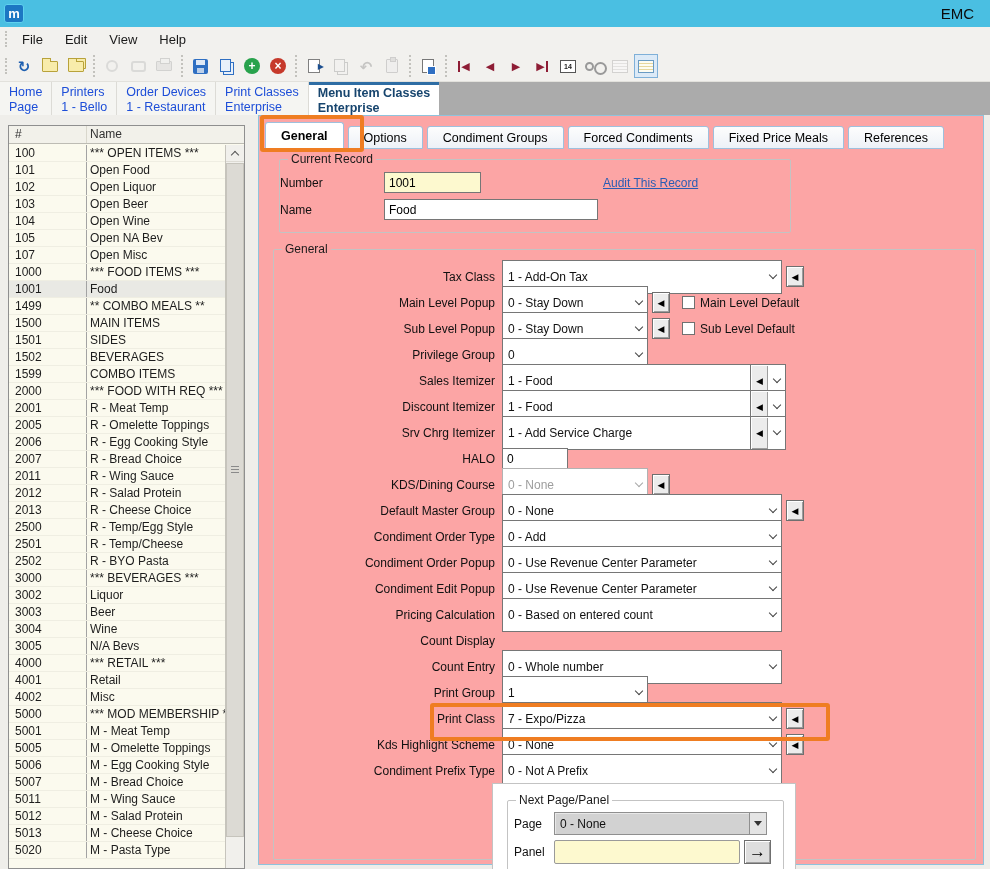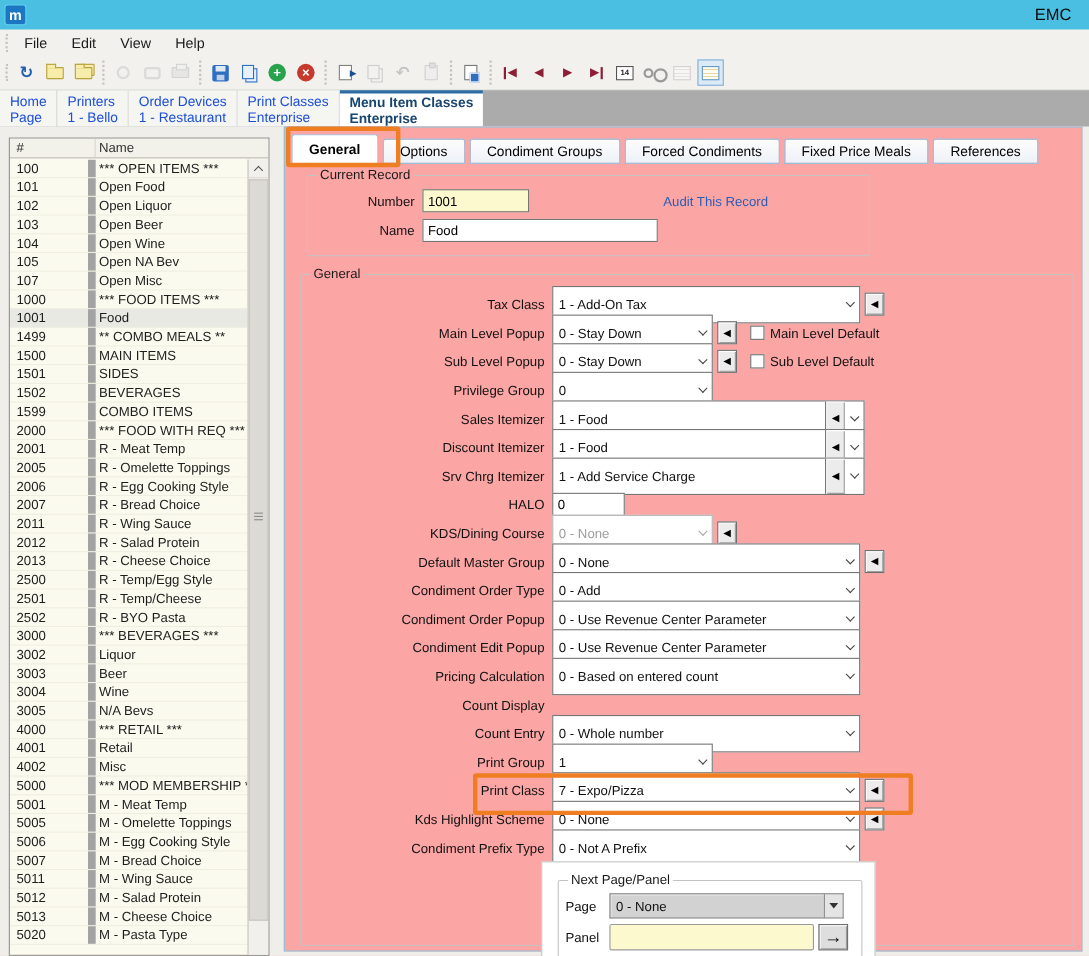--- a/index.html
+++ b/index.html
@@ -59,45 +59,45 @@
   .ptab.active { background:#ffffff; color:#17456e; font-weight:bold; border-top:3px solid #2e6da4; padding-top:1px; border-right:none; }
 
   
   .list-panel { position:absolute; left:8px; top:125px; width:237px; height:744px; background:#fbfaee; border:1px solid #8f8f8f; overflow:hidden; }
   .list-header { height:18px; background:#f2f1ea; border-bottom:1px solid #bdbcb4; display:flex; font-size:12px; color:#333; }
   .lh-num { width:78px; padding:1px 0 0 6px; border-right:1px solid #d9d7cc; }
   .lh-name { flex:1; padding:1px 0 0 3px; }
   .list-body { position:absolute; top:19px; left:0; right:19px; bottom:0; overflow:hidden; }
   .lrow { height:17px; display:flex; font-size:12px; color:#1d1d1d; border-bottom:1px solid #efeee2; cursor:default; }
   .lrow.selected { background:#e9e9e4; }
-  .lr-num { width:78px; padding:1px 0 0 6px; border-right:7px solid #a3a3a3; }
+  .lr-num { width:78px; padding:1px 0 0 6px; border-right:1px solid #a3a3a3; }
   .lr-name { flex:1; padding:1px 0 0 3px; white-space:nowrap; overflow:hidden; }
   .vscroll { position:absolute; top:19px; right:0; bottom:0; width:19px; background:#f1f0ec; border-left:1px solid #c6c4bc; }
   .vs-up { height:17px; border-bottom:1px solid #dddbd4; display:flex; align-items:center; justify-content:center; }
   .vs-up i { width:6px; height:6px; border-left:1px solid #555; border-top:1px solid #555; transform:rotate(45deg); margin-top:3px; }
   .vs-thumb { position:absolute; top:18px; left:0; right:0; bottom:31px; background:#dcdad4; border:1px solid #c6c4bc; }
   .vs-grip { position:absolute; top:45%; left:4px; right:4px; }
   .vs-grip b { display:block; height:1px; background:#8a8a8a; margin-bottom:2px; }
 
   
   .right-panel { position:absolute; left:258px; top:115px; width:726px; height:750px; background:#fca5a5; border:1px solid #8fc3dc; }
   .dtabs { position:absolute; top:6px; left:6px; height:27px; display:flex; align-items:flex-end; }
   .dtab { height:23px; display:flex; align-items:center; padding:0 15px; margin-right:4px; border:1px solid #9ec0dd; border-radius:3px 3px 0 0; background:linear-gradient(#fdfdfd,#edf1f7); font-size:12.5px; color:#000; cursor:default; white-space:nowrap; }
   .dtab.active { height:27px; background:#fff; font-weight:bold; border-bottom:1px solid #fff; }
   .hl-general { position:absolute; left:1px; top:-1px; width:104px; height:37px; border:4px solid #ef7d22; border-radius:3px; z-index:9; pointer-events:none; }
 
   fieldset { border:1px solid #c3c3c3; border-radius:2px; }
   legend { font-size:12px; color:#1a1a1a; padding:0 3px; margin-left:8px; }
 
   .current-record { position:absolute; left:20px; top:36px; width:512px; height:81px; }
   .cr-row { display:flex; align-items:center; margin:6px 0 0 0; }
-  .cr-lbl { width:104px; text-align:right; padding-right:7px; }
+  .cr-lbl { width:104px; padding-right:7px; }
   .input { height:21px; border:1px solid #767676; background:#fff; font-size:12px; padding:2px 4px; font-family:inherit; }
   .input.yellow { background:#fdf9cf; }
-  .audit-link { margin-left:122px; color:#2a5db4; cursor:pointer; font-size:12px; }
+  .audit-link { margin-left:122px; color:#2a5db4; text-decoration:underline; cursor:pointer; font-size:12px; }
 
   .general-box { position:absolute; left:14px; top:126px; width:703px; height:618px; }
   .rows { position:absolute; left:0; top:10px; right:0; }
   .frow { display:flex; align-items:center; height:21px; margin-bottom:5px; position:relative; }
   .flbl { width:228px; text-align:right; padding-right:7px; font-size:12px; }
 
   .dd { height:34px; border:1px solid #767676; background:#fff; display:flex; align-items:center; padding-left:5px; font-size:12px; cursor:default; }
   .dd .val { flex:1; white-space:nowrap; overflow:hidden; }
   .chev { width:17px; display:flex; justify-content:center; align-items:center; align-self:stretch; }
   .chev i { width:6px; height:6px; border-left:1px solid #444; border-bottom:1px solid #444; transform:rotate(-45deg); margin-top:-3px; }

